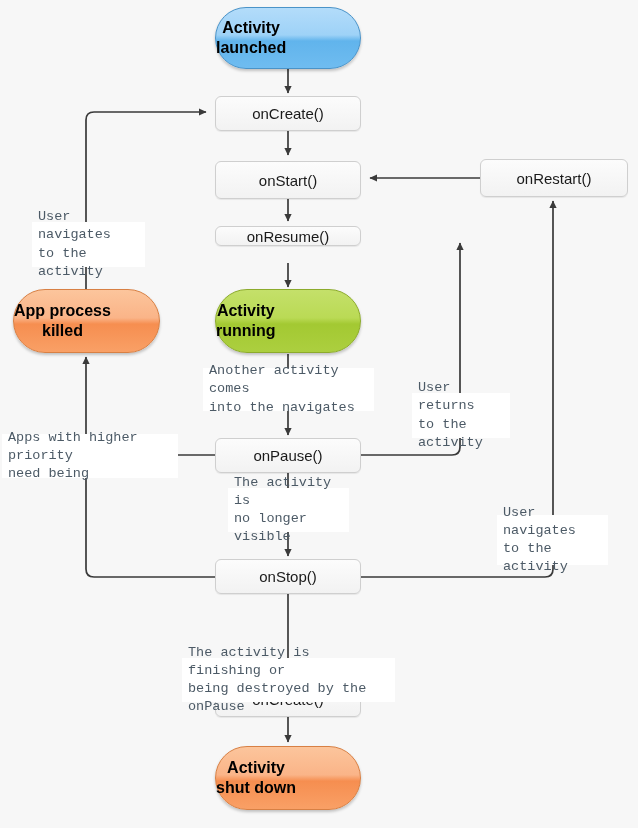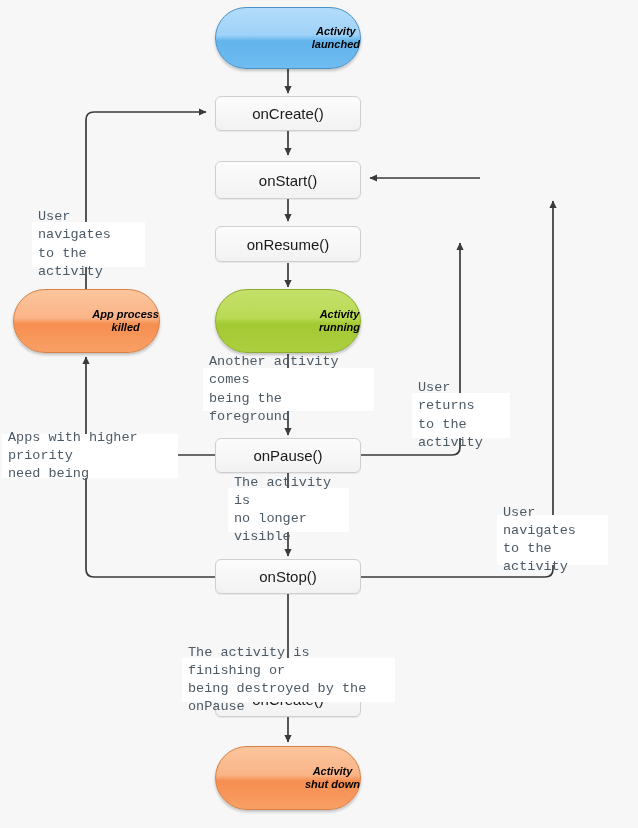--- a/index.html
+++ b/index.html
@@ -23,28 +23,27 @@
     pointer-events: none;
   }
 
   
   .term {
     position: absolute;
     box-sizing: border-box;
     border-radius: 32px;
     display: flex;
     align-items: center;
-    justify-content: flex-end;
+    justify-content: flex-start;
     text-align: center;
     font-weight: bold;
-    font-size: 11px;
+    font-size: 16px;
     line-height: 1.22;
     color: #000;
     box-shadow: 0 2px 3px rgba(0,0,0,0.22);
-    font-style: italic;
   }
   .term.blue {
     background: linear-gradient(to bottom, #b3dcfa 0%, #9ed2f7 45%, #61b4ec 55%, #6fbcf0 100%);
     border: 1px solid #4a93c8;
   }
   .term.green {
     background: linear-gradient(to bottom, #c4e06a 0%, #bada55 45%, #a3c932 55%, #accf3f 100%);
     border: 1px solid #8cab2c;
   }
   .term.orange {
@@ -129,22 +128,23 @@
     <span>
       <span>Activity</span><br>
       <span>launched</span>
     </span>
   </div>
 
   <div class="meth" style="left:215px; top:96px; width:146px; height:35px;">onCreate()</div>
 
   <div class="meth" style="left:215px; top:161px; width:146px; height:38px;">onStart()</div>
 
-
-  <div class="meth" style="left:215px; top:226px; width:146px; height:36px;">onResume()</div>
+  <div class="meth" style="left:480px; top:159px; width:148px; height:38px;">onRestart()</div>
+
+  <div class="meth" style="left:215px; top:226px; width:146px; height:20px;">onResume()</div>
 
   <div class="term green" style="left:215px; top:289px; width:146px; height:64px;">
     <span>
       <span>Activity</span><br>
       <span>running</span>
     </span>
   </div>
 
   <div class="term orange" style="left:13px; top:289px; width:147px; height:64px;">
     <span>
@@ -169,21 +169,21 @@
   <div class="note" style="left:32px; top:222px; width:113px; height:45px;">
     <span>
       <span>User navigates</span><br>
       <span>to the activity</span>
     </span>
   </div>
 
   <div class="note" style="left:203px; top:368px; width:171px; height:43px;">
     <span>
       <span>Another activity comes</span><br>
-      <span>being the foreground</span>
+      <span>into the navigates</span>
     </span>
   </div>
 
   <div class="note" style="left:2px; top:434px; width:176px; height:44px;">
     <span>
       <span>Apps with higher priority</span><br>
       <span>need being</span>
     </span>
   </div>
 

